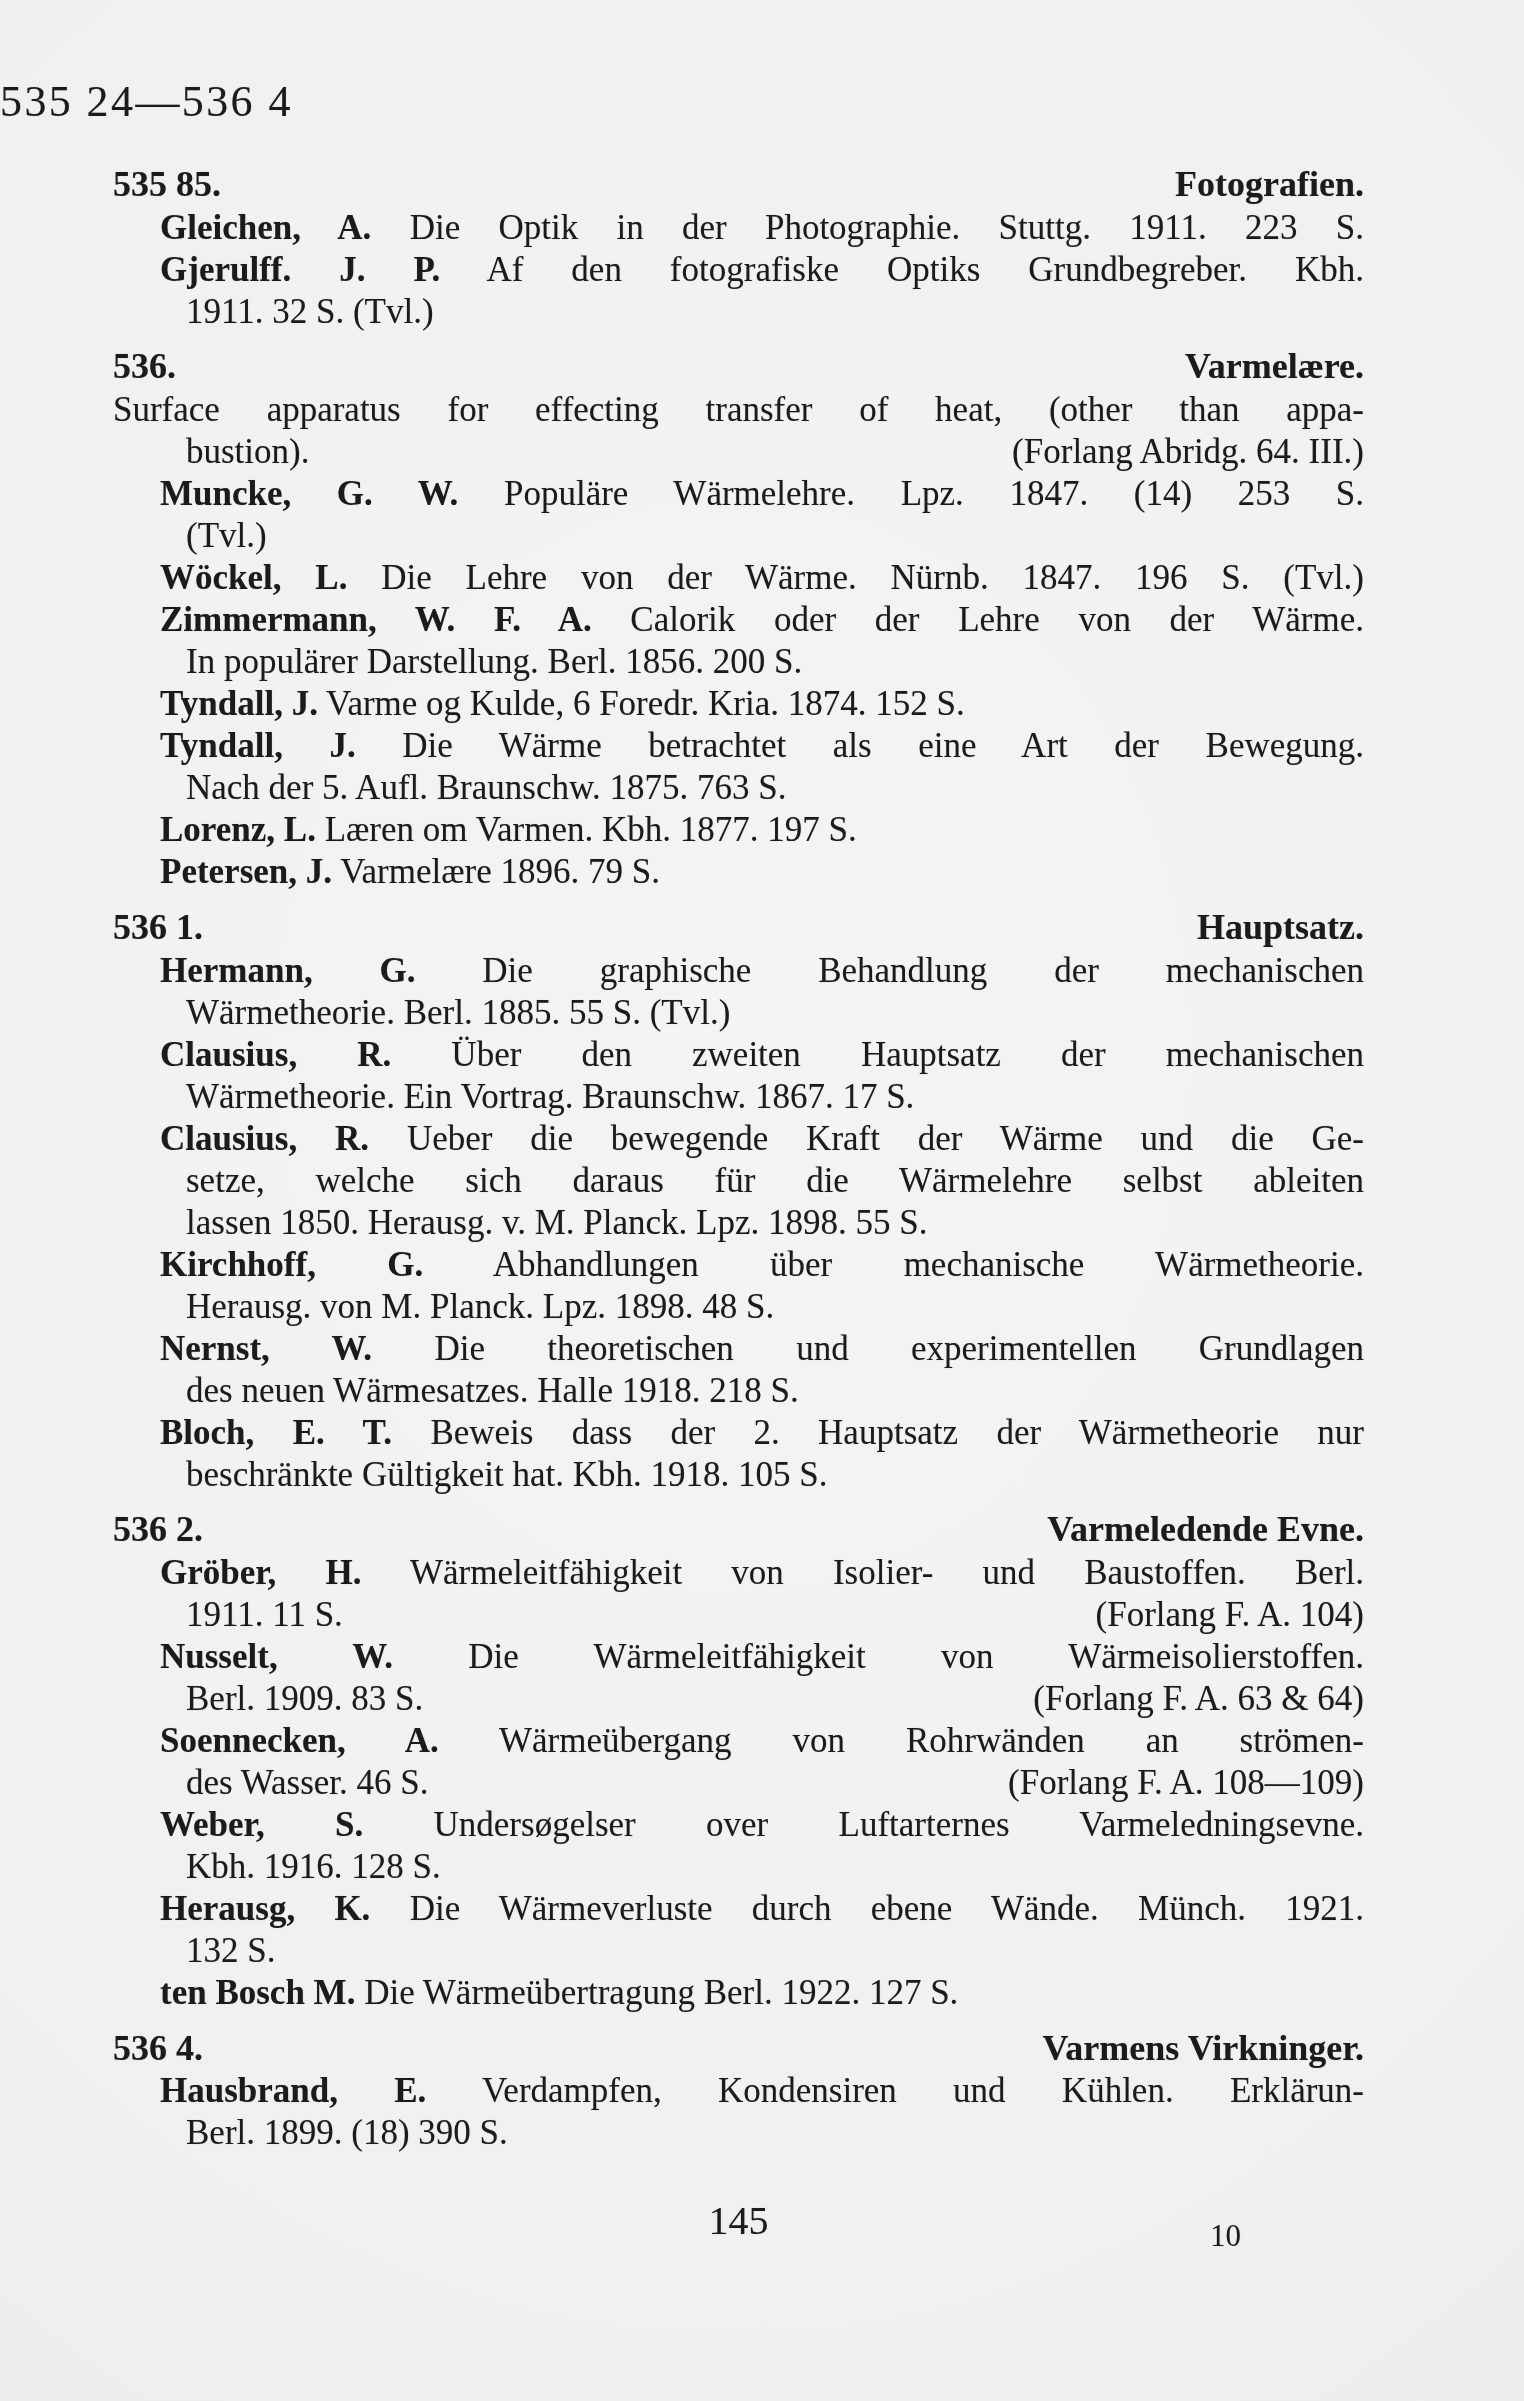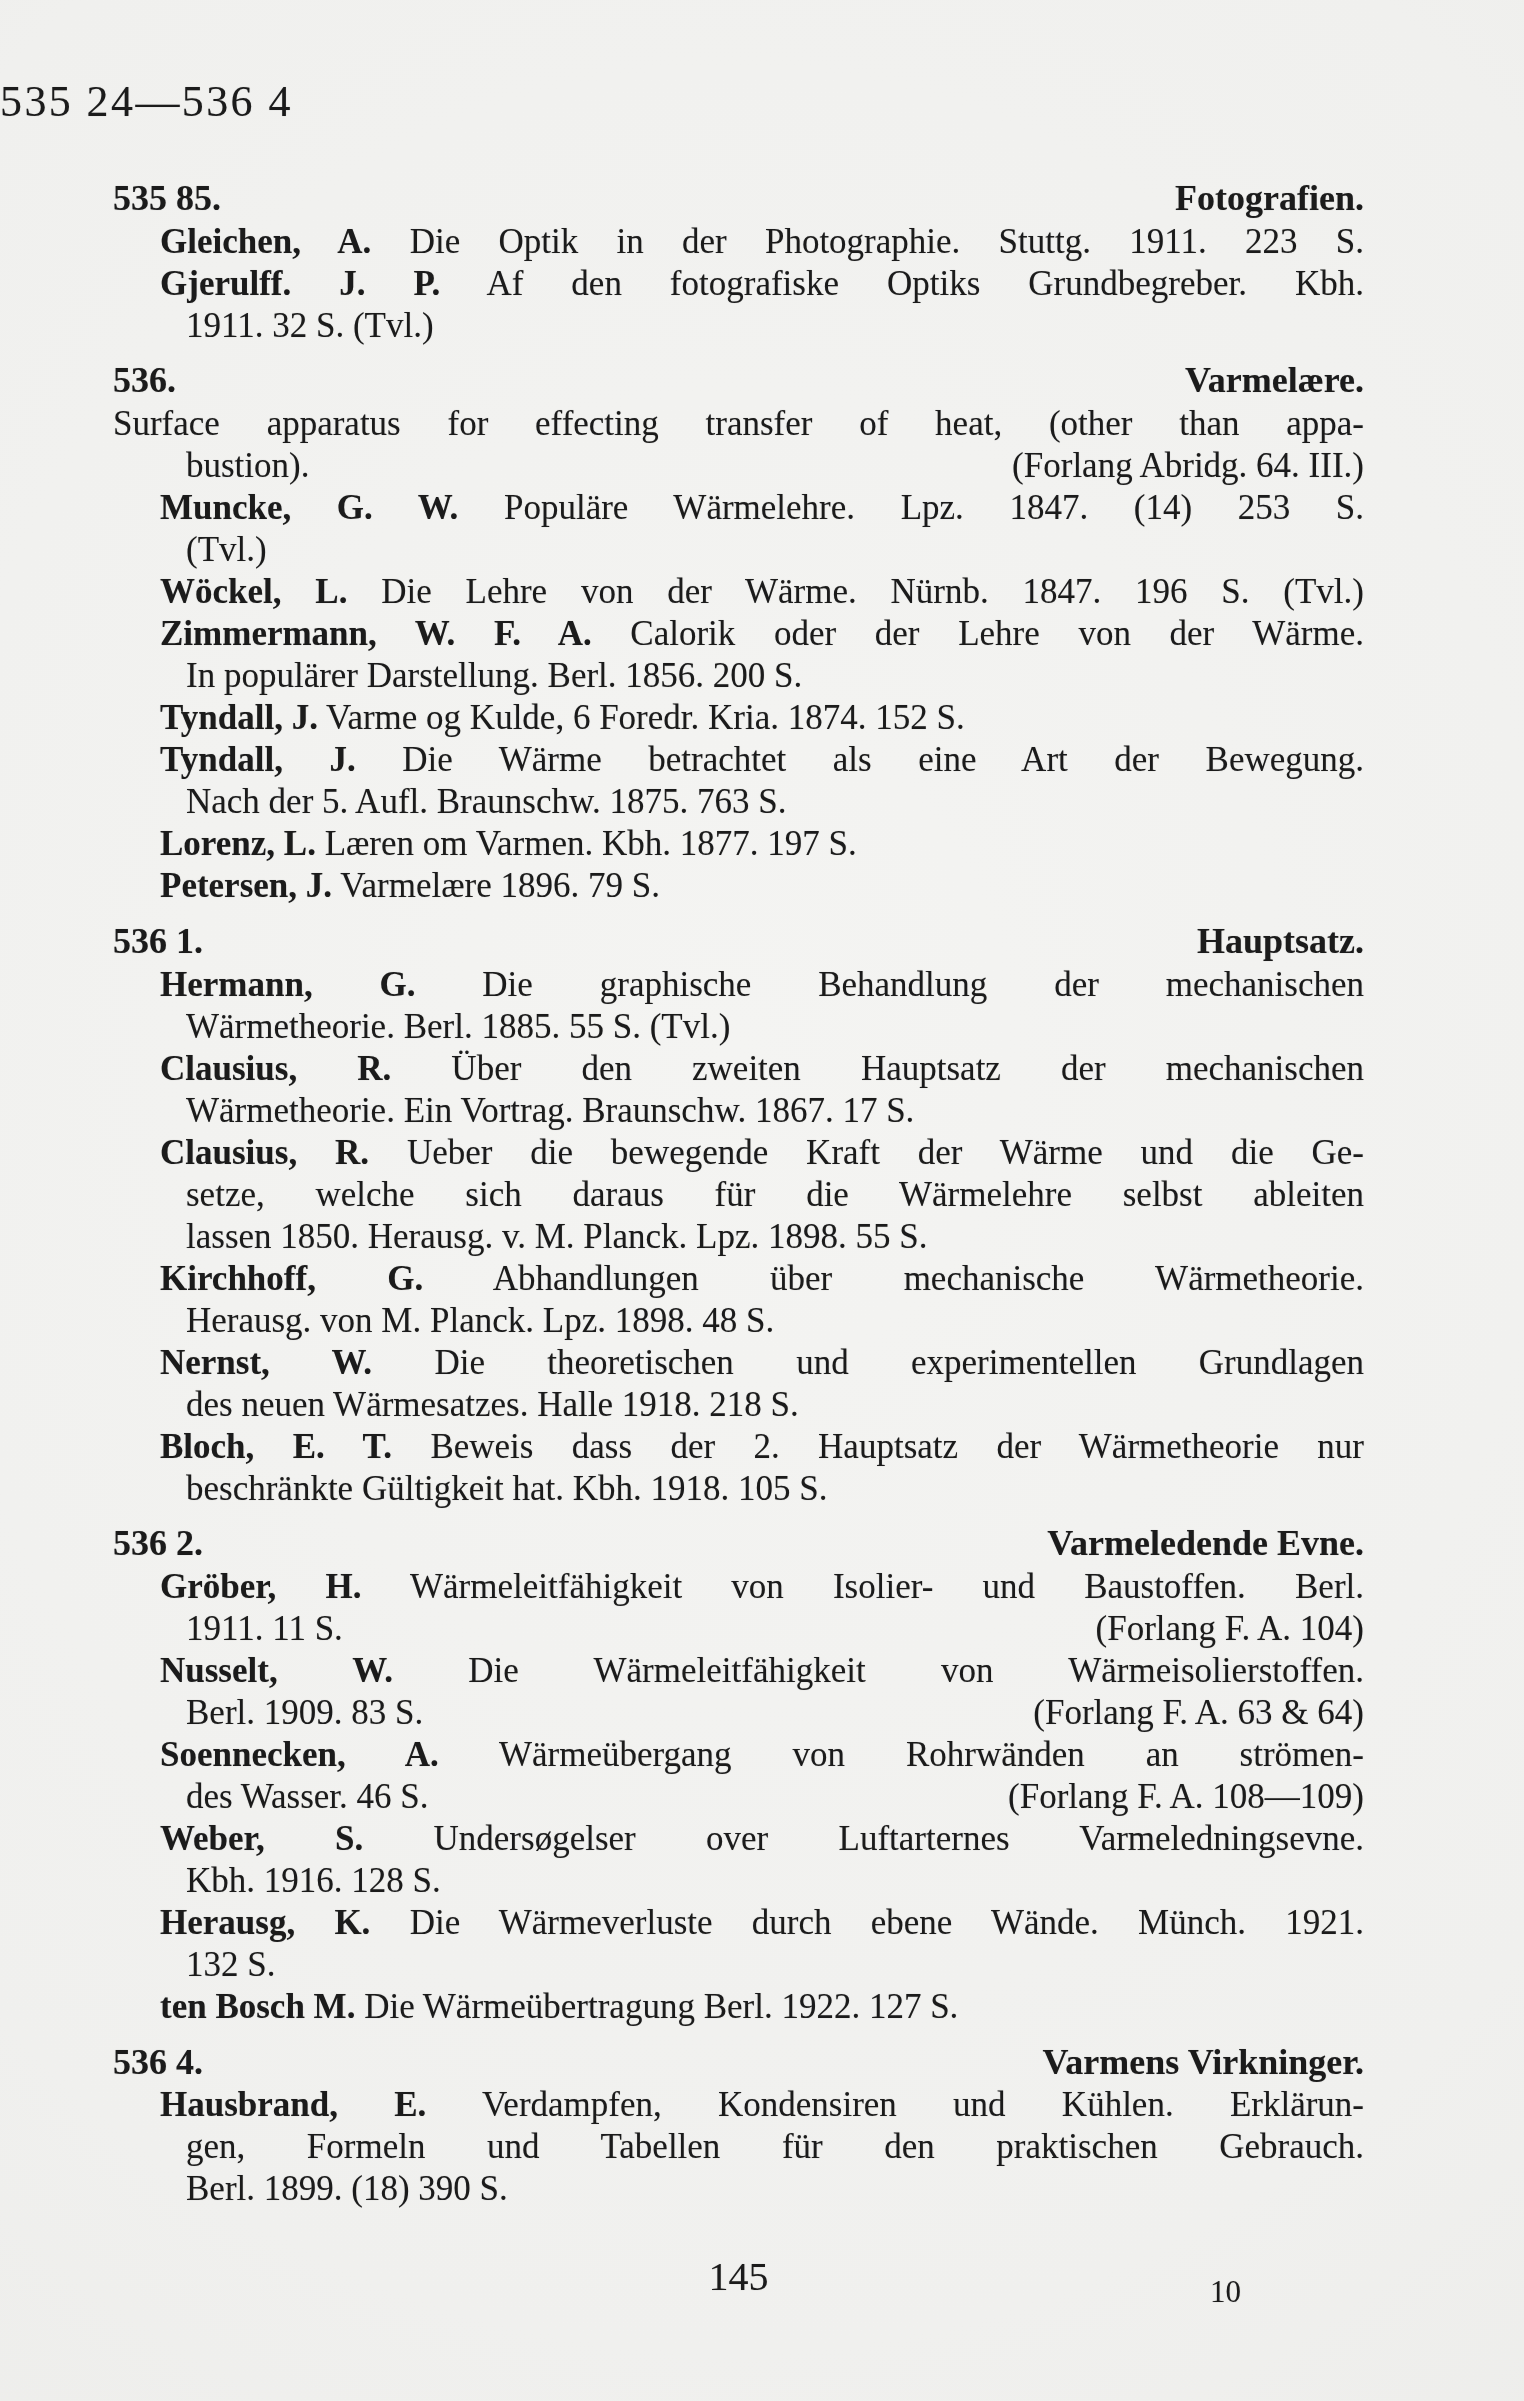--- a/index.html
+++ b/index.html
@@ -15,21 +15,21 @@
     color: #1b1b1b;
     text-shadow: 0 0 1px rgba(25,25,25,0.28);
     overflow: hidden;
   }
   .header-range {
     position: absolute; top: 76px; left: 0; width: 1349px;
     font-weight: 400; font-size: 44px; letter-spacing: 2.4px;
     white-space: nowrap;
   }
   .content {
-    position: absolute; left: 113px; top: 177px; width: 1251px;
+    position: absolute; left: 113px; top: 163px; width: 1251px;
     font-size: 35px; line-height: 42px;
   }
   .line { min-height: 42px; }
   .line.indent { padding-left: 73px; }
   .line.fill { text-align: justify; text-align-last: justify; }
   .line.split { display: flex; justify-content: space-between; }
   .head {
     display: flex; justify-content: space-between;
     font-weight: 700; font-size: 36px;
     margin-top: 12.5px; margin-bottom: 1.9px;
@@ -129,21 +129,20 @@
         <div class="line fill"><span class="b">Herausg, K.</span> <span>Die Wärmeverluste durch ebene Wände. Münch. 1921.</span></div>
         <div class="line indent"><span>132 S.</span></div>
         <div class="line"><span class="b">ten Bosch M.</span> <span>Die Wärmeübertragung Berl. 1922. 127 S.</span></div>
       </div>
       <div class="section">
         <div class="line head">
           <span>536 4.</span>
           <span>Varmens Virkninger.</span>
         </div>
         <div class="line fill"><span class="b">Hausbrand, E.</span> <span>Verdampfen, Kondensiren und Kühlen. Erklärun-</span></div>
-        <div class="line indent fill"><span>gen, Formeln und Tabellen für den praktischen Gebrauch.</span></div>
         <div class="line indent"><span>Berl. 1899. (18) 390 S.</span></div>
       </div>
       <div class="footer">
         <div class="page-number">145</div>
         <div class="sheet-number">10</div>
       </div>
     </div>
 </div>
 
 

